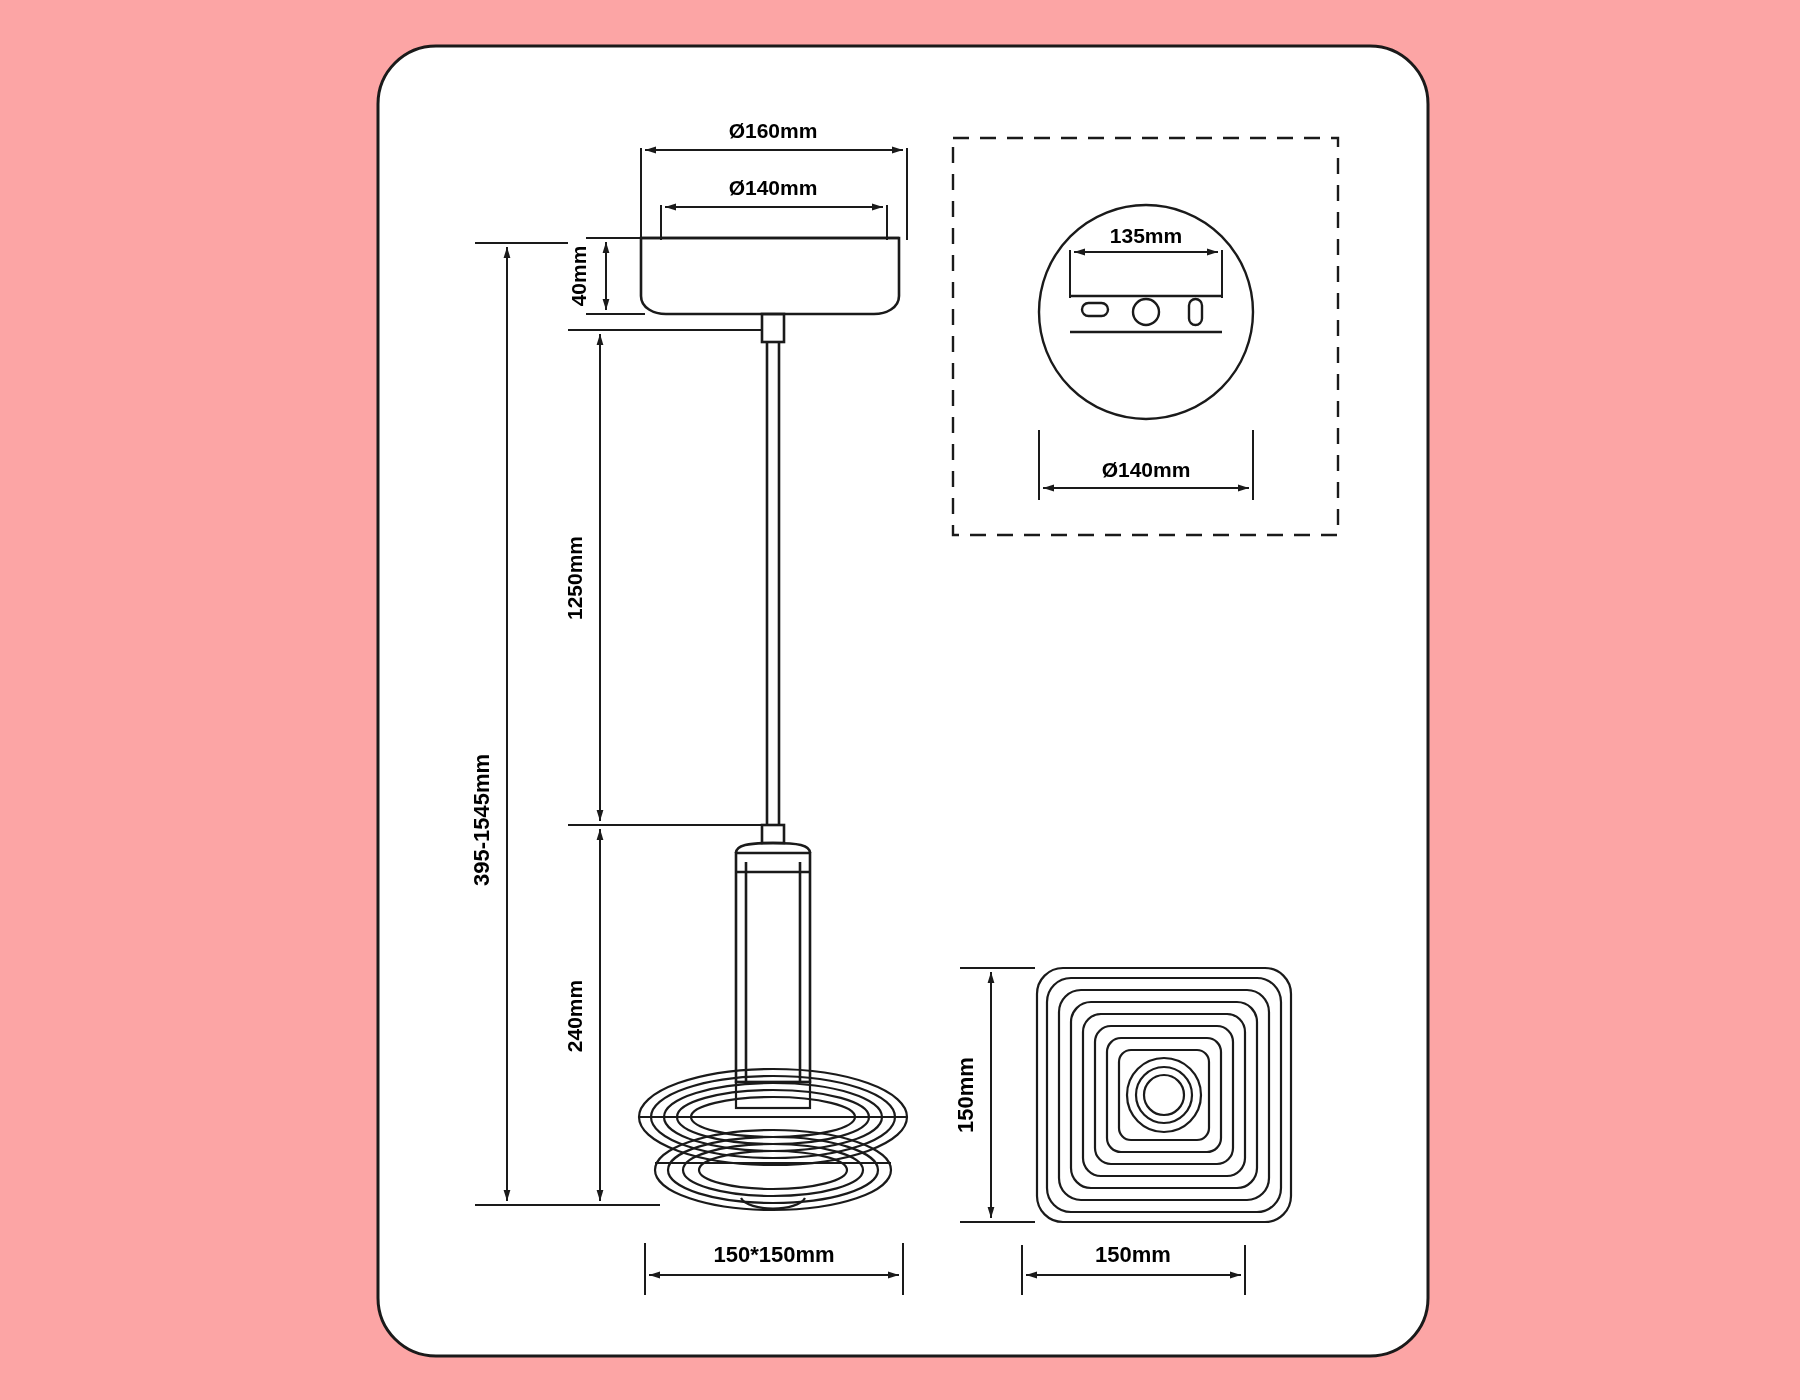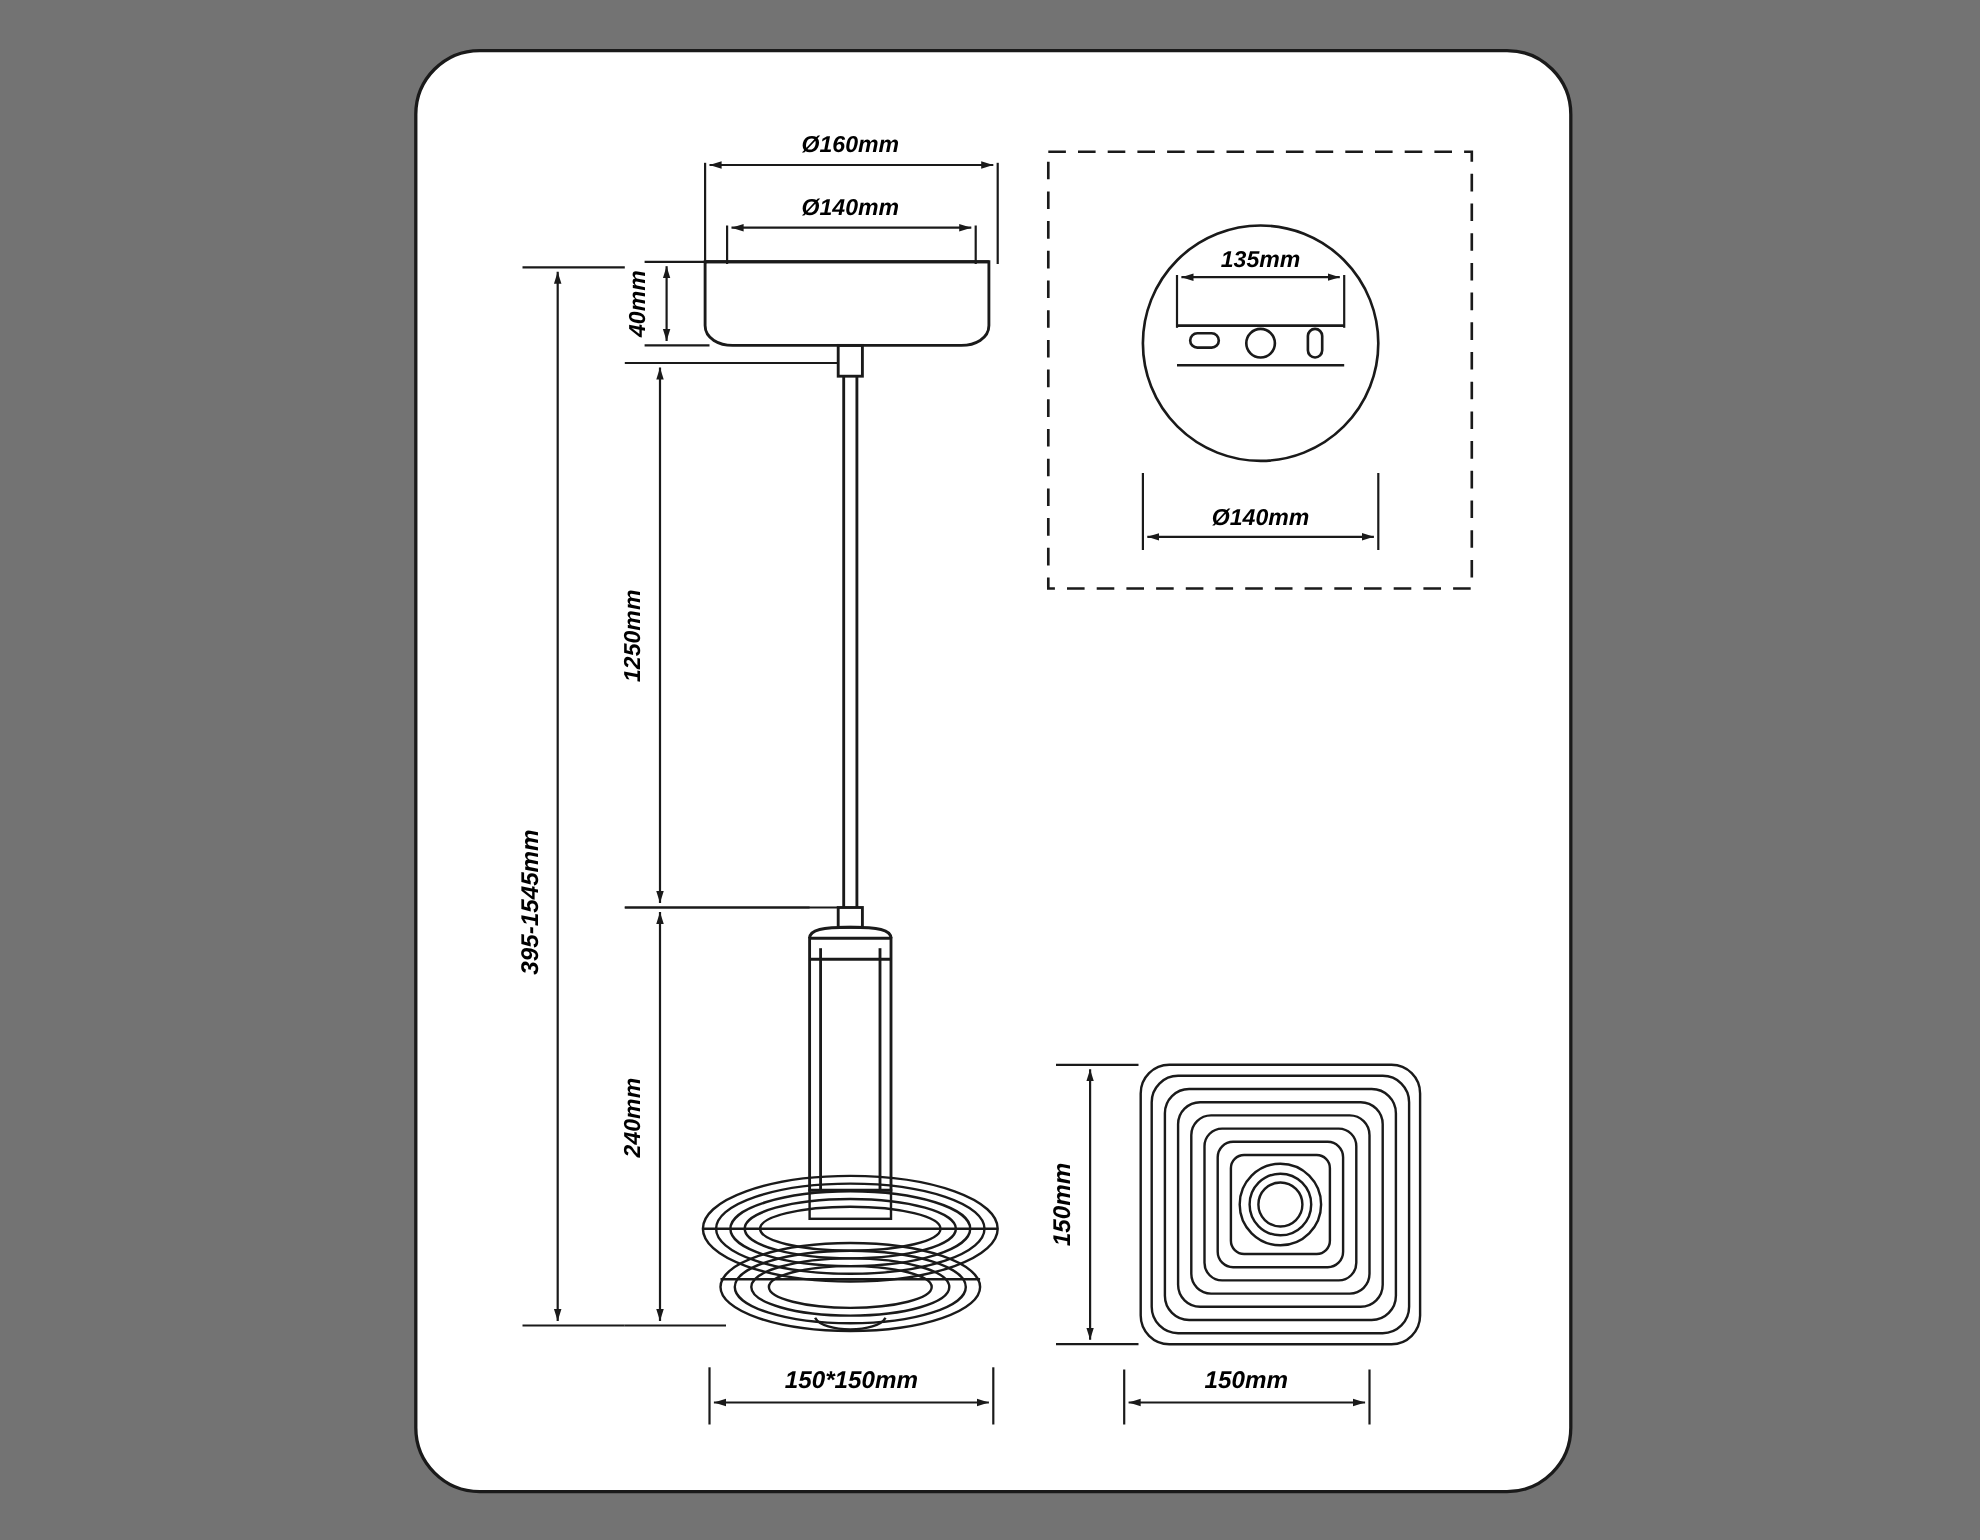--- a/index.html
+++ b/index.html
@@ -10,22 +10,21 @@
   body {
     width: 1800px;
     height: 1400px;
     font-family: "Liberation Sans", sans-serif;
     overflow: hidden;
   }
   #sheet {
     position: relative;
     width: 1800px;
     height: 1400px;
-    background: #737373;
-    font-style: italic;
+    background: #fca5a5;
   }
   #sheet svg {
     display: block;
   }
   .dim-text {
     font-family: "Liberation Sans", sans-serif;
     font-weight: bold;
     font-size: 21px;
     fill: #000000;
   }

